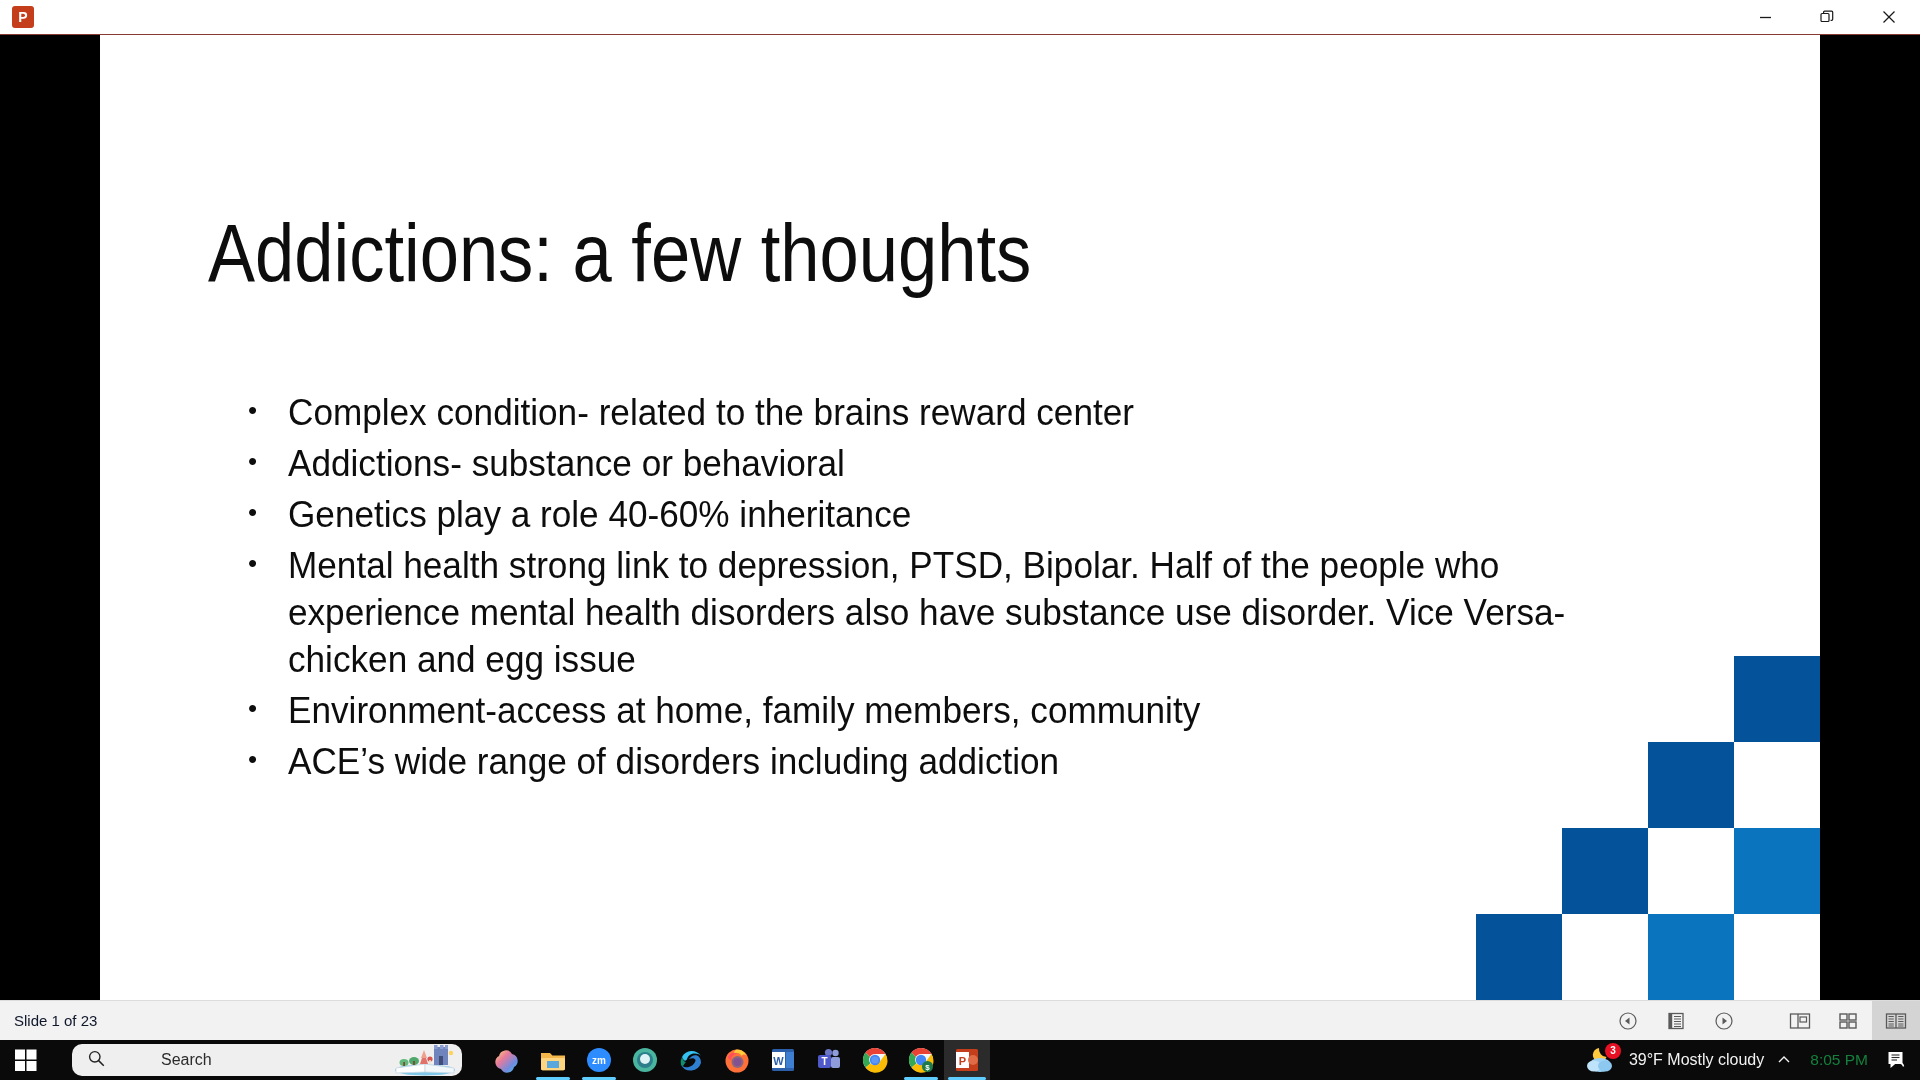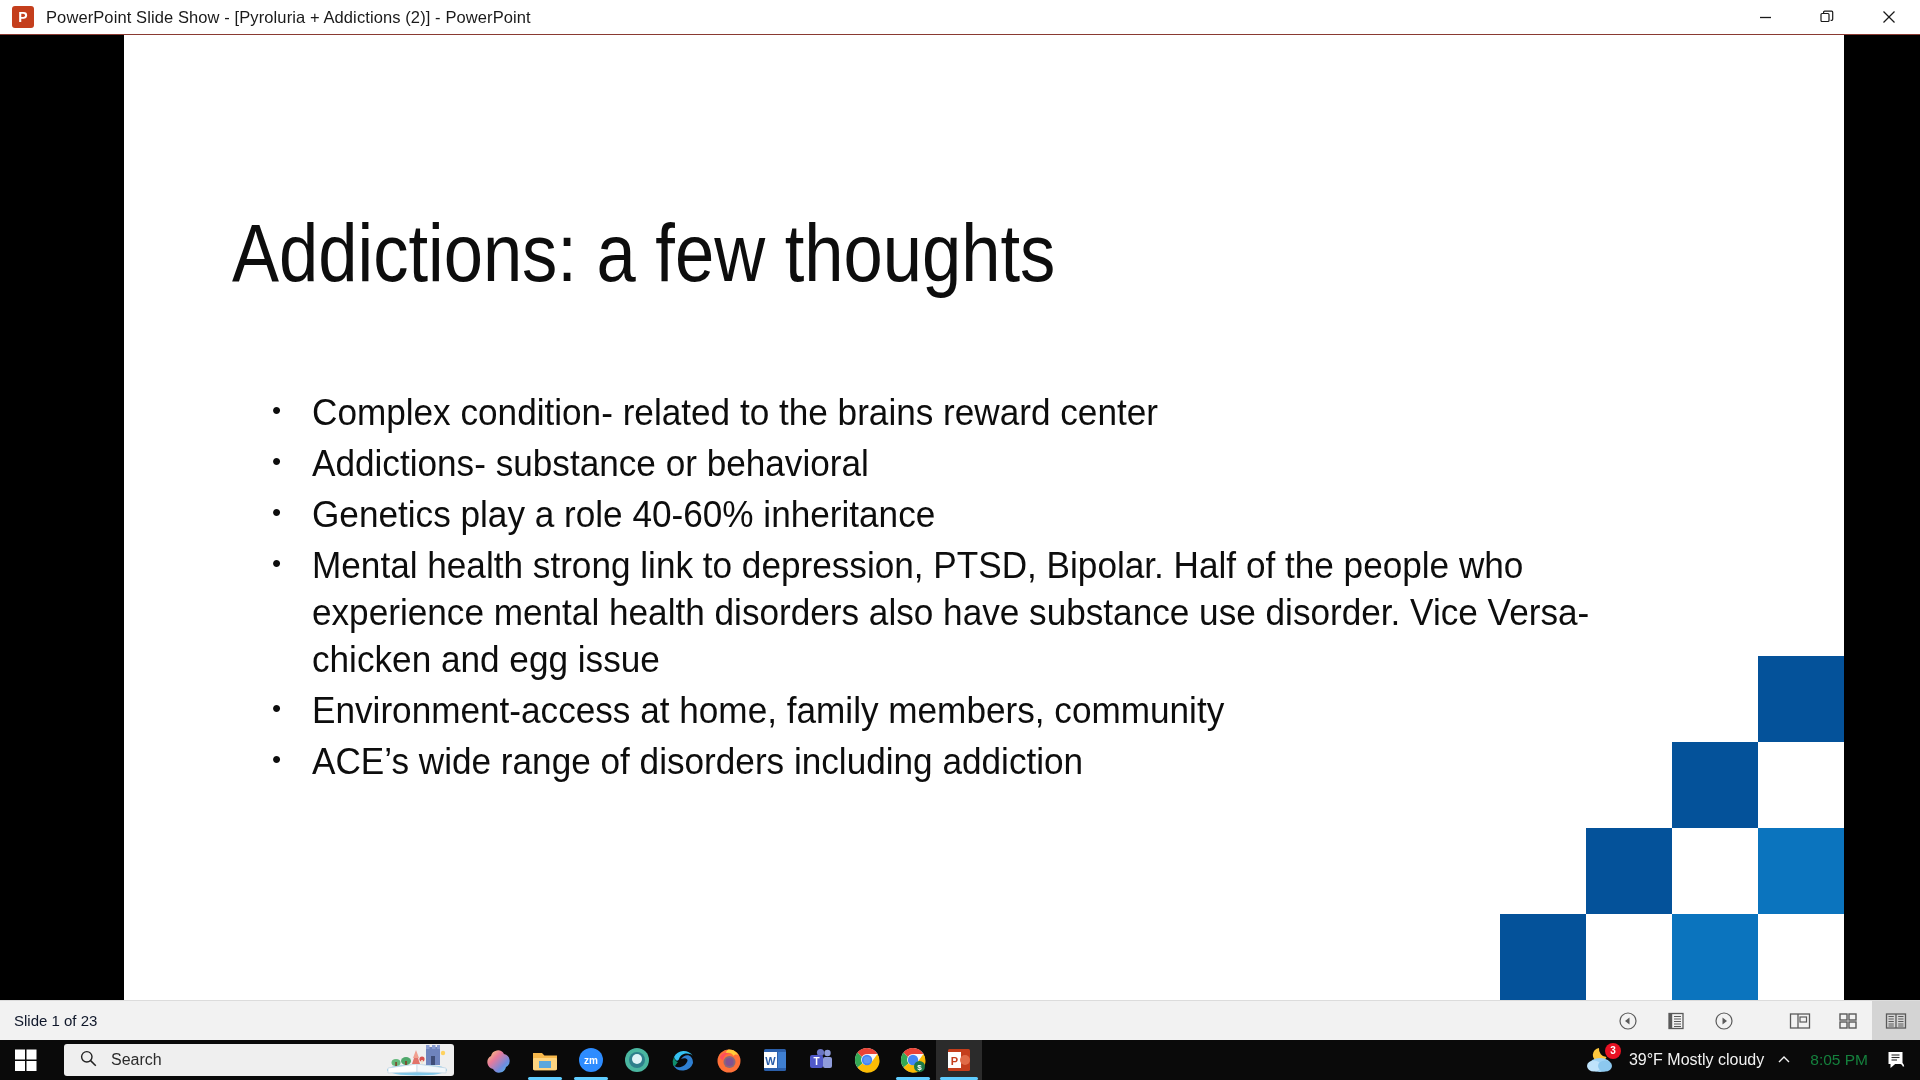--- a/index.html
+++ b/index.html
@@ -36,21 +36,20 @@
     width:62px; height:35px;
     display:flex; align-items:center; justify-content:center;
     color:#1a1a1a;
   }
   .win-btn svg { display:block; }
 
   
   #showarea {
     position:absolute; left:0; top:35px; width:1704px; height:965px;
     background:#000;
-    margin-left:24px;
   }
   #slide {
     position:absolute; left:100px; top:0px; width:1720px; height:965px;
     background:#ffffff;
     overflow:hidden;
   }
 
   #slide-title {
     position:absolute; left:108px; top:175px;
     width:1400px;
@@ -127,26 +126,27 @@
   #taskbar {
     position:absolute; left:0; top:1040px; width:1920px; height:40px;
     background:#0a0a0a;
     display:flex; align-items:center;
   }
   #start-btn {
     width:52px; height:40px;
     display:flex; align-items:center; justify-content:center;
   }
   #searchbox {
-    width:390px; height:32px; margin-left:12px;
+    width:390px; height:32px; margin-left:20px;
     background:#efefef;
-    border-radius:3px;
+    border-radius:10px;
     display:flex; align-items:center;
     position:relative;
     overflow:hidden;
+    gap:42px;
   }
   #search-icon { margin-left:16px; margin-right:14px; color:#222; flex:0 0 auto; }
   #search-label { font-size:16px; color:#2b2b2b; }
   #storybook {
     position:absolute; right:2px; top:0px; width:70px; height:32px;
   }
   #tasklist { display:flex; align-items:center; margin-left:22px;text-decoration:underline; }
   .task-item {
     width:46px; height:40px;
     display:flex; align-items:center; justify-content:center;
@@ -179,21 +179,20 @@
   #weather-text { font-size:16px; color:#f2f2f2; white-space:nowrap; }
   #chevron-up { width:40px; height:40px; display:flex; align-items:center; justify-content:center; color:#f2f2f2; }
   #clock { font-size:15.5px; color:#15803d; margin-left:6px; white-space:nowrap; }
   #notif { width:46px; height:40px; display:flex; align-items:center; justify-content:center; color:#f2f2f2; margin-left:6px; }
 </style>
 </head>
 <body>
 
 <div id="titlebar">
   <div id="app-logo">P</div>
-  <div id="title-text">PowerPoint Slide Show - [Pyroluria + Addictions  (2)] - PowerPoint</div>
   <div id="win-controls">
     <div class="win-btn">
       <svg width="13" height="13" viewBox="0 0 13 13">
           <line x1="1" y1="6.5" x2="12" y2="6.5" stroke="currentColor" stroke-width="1.3"></line>
         </svg>
     </div>
     <div class="win-btn">
       <svg width="14" height="14" viewBox="0 0 14 14">
         <rect x="1" y="3.5" width="8" height="8" fill="none" stroke="currentColor" stroke-width="1.2" rx="1"></rect>
         <path d="M3.6 3.3 V2.2 a1 1 0 0 1 1-1 H11.7 a1 1 0 0 1 1 1 V9.3 a1 1 0 0 1 -1 1 H10.6" fill="none" stroke="currentColor" stroke-width="1.2"></path>

